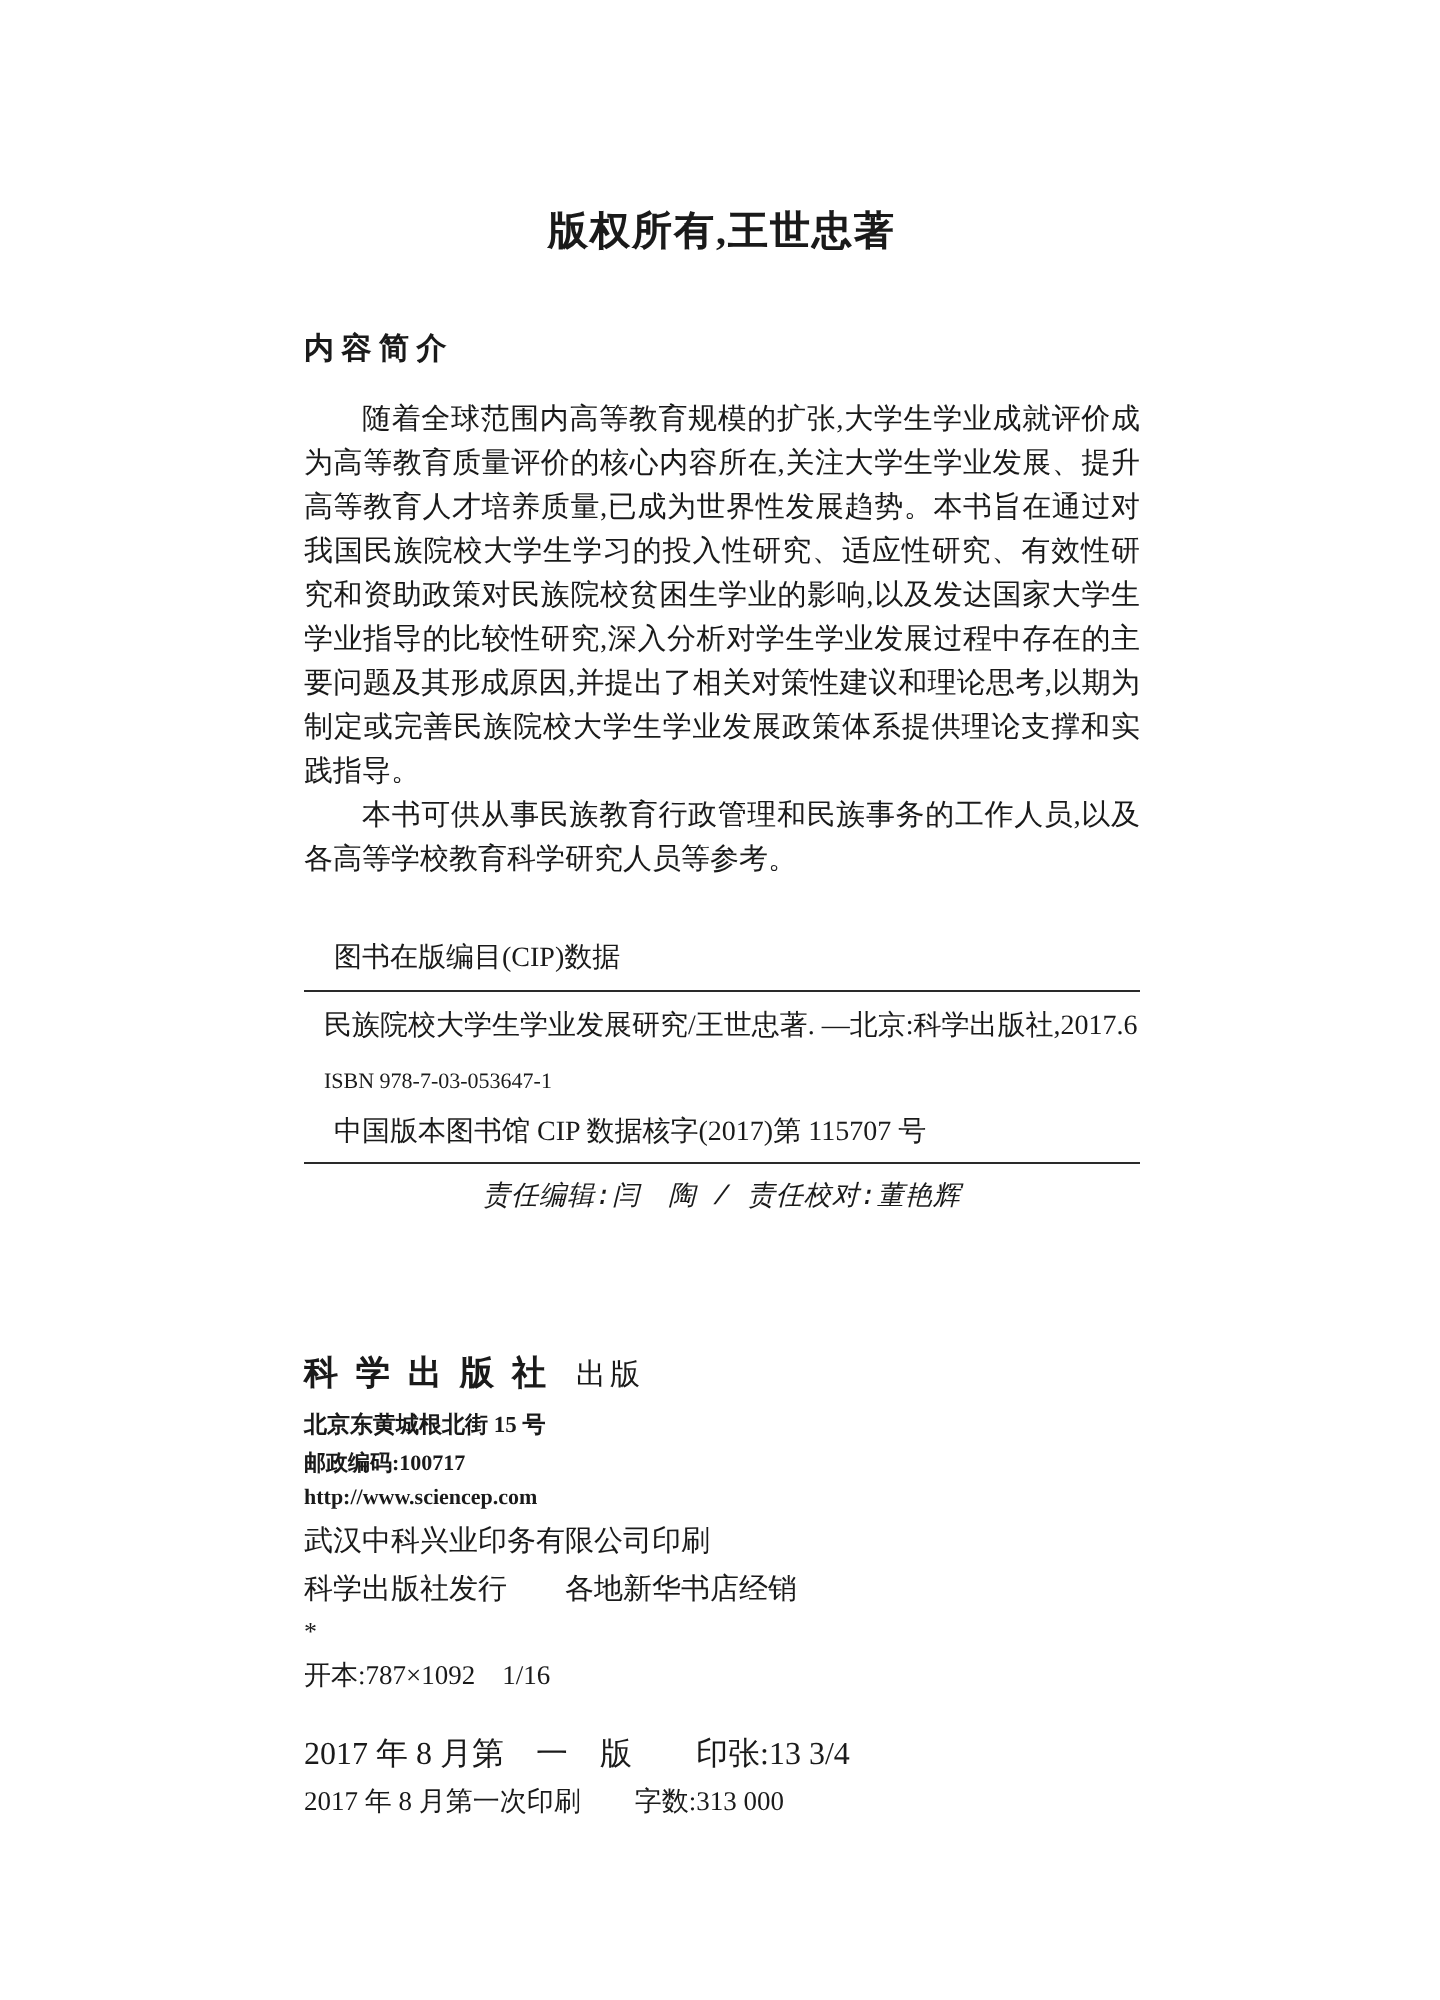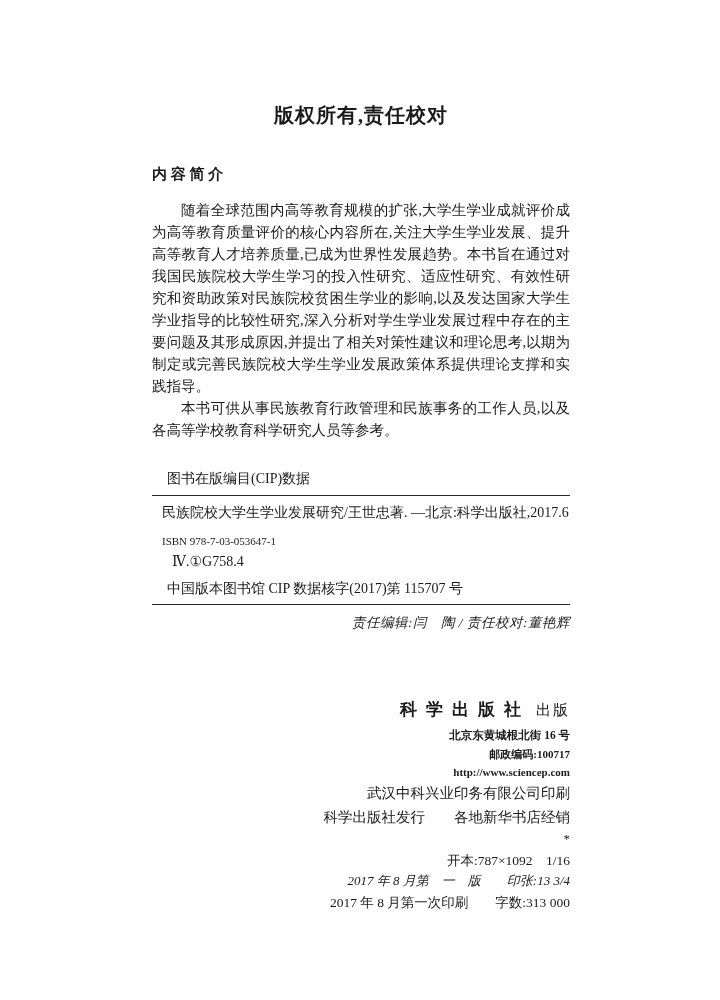--- a/index.html
+++ b/index.html
@@ -63,82 +63,81 @@
     margin-top: 7px;
   }
   .cip-line1 { font-size: 14px; margin-top: 8px; padding-left: 10px; }
   .cip-isbn  { font-size: 11px; margin-top: 13px; padding-left: 10px; }
   .cip-class1 { font-size: 14px; margin-top: 14px; padding-left: 20px; }
   .cip-class2 { font-size: 14px; margin-top: 6px; padding-left: 20px; }
   .cip-registry { font-size: 14px; margin-top: 10px; padding-left: 15px; }
   .rule2 { margin-top: 6px; }
 
   
-  .credits { margin-top: 6px; text-align: right; }
+  .credits { margin-top: 6px; text-align: center; font-family: Liberation Mono, monospace; }
   .credits div {
     font-size: 13.5px;
     font-style: italic;
     letter-spacing: 0.5px;
     line-height: 23px;
   }
 
   
-  .colophon { margin-top: 64px; text-align: right; }
+  .colophon { margin-top: 64px; text-align: left; }
   .pub-line { font-size: 16px; }
   .pub-name {
     font-weight: bold;
     letter-spacing: 9px;
     font-size: 17px;
   }
   .pub-label { font-size: 15px; margin-left: 6px; letter-spacing: 2px; }
   .pub-address  { font-size: 11.5px; margin-top: 7px; font-weight: bold; }
   .pub-postcode { font-size: 11px;  margin-top: 4px; font-weight: bold; }
   .pub-website  { font-size: 11px;  margin-top: 4px; font-weight: bold; }
   .pub-printer  { font-size: 14.5px; margin-top: 6px; }
   .pub-distribution { font-size: 14.5px; margin-top: 5px; }
   .divider-star { font-size: 13px; margin-top: 4px; }
   .print-format { font-size: 13.5px; margin-top: 5px; }
-  .print-edition { font-size: 13px; margin-top: 2px; font-style: italic; }
+  .print-edition { font-size: 16px; margin-top: 20px; }
   .print-impression { font-size: 13.5px; margin-top: 4px; }
 </style>
 </head>
 <body>
 
 <div class="page">
   <div class="content">
 
-    <div class="copyright-title">版权所有,责任校对</div>
+    <div class="copyright-title">版权所有,王世忠著</div>
 
 
     <div class="intro-heading">内  容  简  介</div>
 
     <div class="intro-body">
       <p>随着全球范围内高等教育规模的扩张,大学生学业成就评价成为高等教育质量评价的核心内容所在,关注大学生学业发展、提升高等教育人才培养质量,已成为世界性发展趋势。本书旨在通过对我国民族院校大学生学习的投入性研究、适应性研究、有效性研究和资助政策对民族院校贫困生学业的影响,以及发达国家大学生学业指导的比较性研究,深入分析对学生学业发展过程中存在的主要问题及其形成原因,并提出了相关对策性建议和理论思考,以期为制定或完善民族院校大学生学业发展政策体系提供理论支撑和实践指导。</p>
       <p>本书可供从事民族教育行政管理和民族事务的工作人员,以及各高等学校教育科学研究人员等参考。</p>
     </div>
 
     <div class="cip-section">
       <div class="cip-heading">图书在版编目(CIP)数据</div>
       <hr class="rule">
       <div class="cip-line1">民族院校大学生学业发展研究/王世忠著. —北京:科学出版社,2017.6</div>
       <div class="cip-isbn">ISBN 978-7-03-053647-1</div>
-      <div class="cip-class2">Ⅳ.①G758.4</div>
       <div class="cip-registry">中国版本图书馆 CIP 数据核字(2017)第 115707 号</div>
       <hr class="rule rule2">
     </div>
 
     <div class="credits">
       <div>责任编辑:闫　陶 / 责任校对:董艳辉</div>
     </div>
 
     <div class="colophon">
       <div class="pub-line">
         <span class="pub-name">科学出版社</span><span class="pub-label">出版</span>
       </div>
-      <div class="pub-address">北京东黄城根北街 16 号</div>
+      <div class="pub-address">北京东黄城根北街 15 号</div>
       <div class="pub-postcode">邮政编码:100717</div>
       <div class="pub-website">http://www.sciencep.com</div>
       <div class="pub-printer">武汉中科兴业印务有限公司印刷</div>
       <div class="pub-distribution">科学出版社发行　　各地新华书店经销</div>
       <div class="divider-star">*</div>
       <div class="print-format">开本:787×1092　1/16</div>
       <div class="print-edition">2017 年 8 月第　一　版　　印张:13 3/4</div>
       <div class="print-impression">2017 年 8 月第一次印刷　　字数:313 000</div>
 
     </div>

